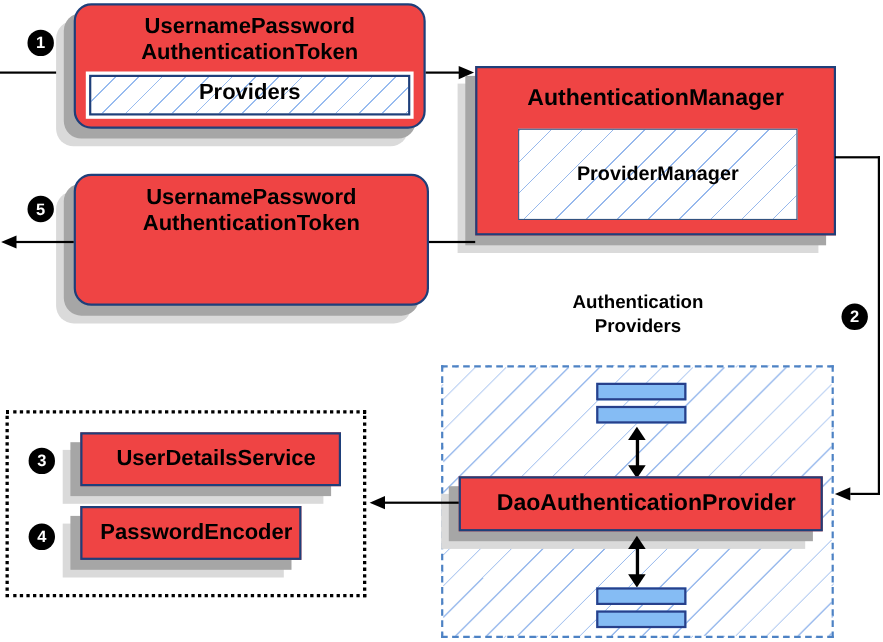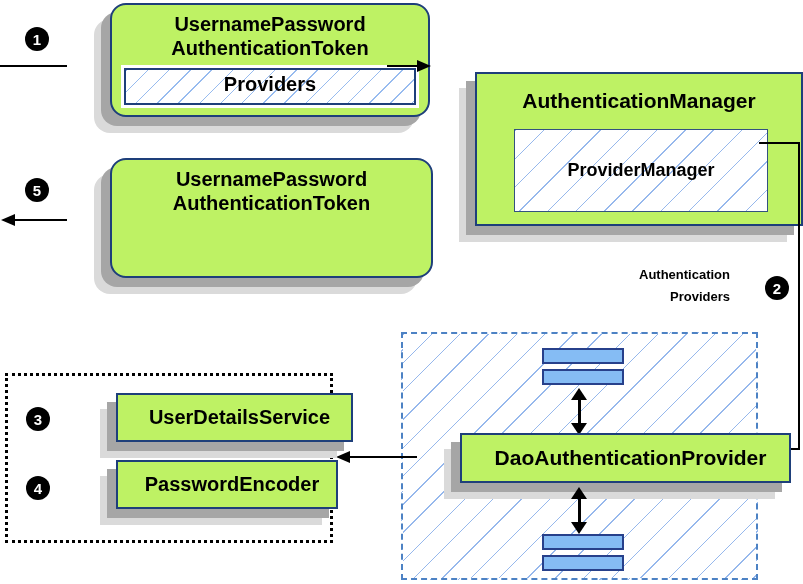--- a/index.html
+++ b/index.html
@@ -11,37 +11,37 @@
   .vline{background:#000;width:2px;}
   .tri-r{width:0;height:0;border-top:6px solid transparent;border-bottom:6px solid transparent;border-left:14px solid #000;}
   .tri-l{width:0;height:0;border-top:6px solid transparent;border-bottom:6px solid transparent;border-right:14px solid #000;}
   .tri-u{width:0;height:0;border-left:8px solid transparent;border-right:8px solid transparent;border-bottom:12px solid #000;}
   .tri-d{width:0;height:0;border-left:8px solid transparent;border-right:8px solid transparent;border-top:12px solid #000;}
   
   .step{width:24px;height:24px;background:#000;color:#fff;border-radius:50%;
         display:flex;align-items:center;justify-content:center;
         font-size:15px;font-weight:bold;line-height:1;}
   
-  .bluebox{background:#bef264;border:2px solid #1e3f7a;
-           box-shadow:-9px 9px 0 #a6a6a6,-16px 16px 0 #dadada;margin-left:43px;}
+  .bluebox{background:#ef4444;border:2px solid #1e3f7a;
+           box-shadow:-9px 9px 0 #a6a6a6,-16px 16px 0 #dadada;}
   .token{border-radius:16px;border-width:2.5px;display:flex;flex-direction:column;
          justify-content:space-between;padding:7px 12px 10px;}
   .ttl{text-align:center;font-weight:bold;font-size:20px;line-height:24px;}
   .ttl span{display:block;}
   .fields{display:flex;gap:12px;}
   .field{flex:1;text-align:center;font-weight:bold;font-size:20px;height:33px;line-height:28px;
          background-color:#fff;
          background-image:repeating-linear-gradient(135deg,rgba(125,170,235,.8) 0 1px,transparent 1px 15px);
          border:2px solid #1e3f7a;box-shadow:0 0 0 3px #fff;}
   .hatch{background-color:#fff;
          background-image:repeating-linear-gradient(135deg,rgba(115,160,230,.75) 0 1px,transparent 1px 20px);}
   .am-title{text-align:center;font-weight:bold;font-size:21px;margin-top:15px;}
   .pm{position:absolute;left:37px;top:55px;width:252px;height:81px;border:1.5px solid #33527f;
       display:flex;align-items:center;justify-content:center;font-weight:bold;font-size:18px;}
-  .prov-title{text-align:right;font-weight:bold;font-size:13px;line-height:22px;}
+  .prov-title{text-align:center;font-weight:bold;font-size:17px;line-height:22px;}
   .prov-title span{display:block;}
   .dashedbox{border:2px dashed #4d82c4;}
   .dottedbox{border:3px dotted #000;background:#fff;}
   .centerbox{display:flex;align-items:center;justify-content:center;font-weight:bold;padding-left:10px;}
   .dao{font-size:21px;}
   .svc{font-size:20px;}
   .stack-rect{position:absolute;width:82px;height:16px;background:#85bcf4;border:2px solid #27408b;}
   .darr{width:26px;}
   .darr .tri-u{position:absolute;left:5px;top:0;}
   .darr .tri-d{position:absolute;left:5px;bottom:0;}
@@ -61,21 +61,21 @@
       <span>AuthenticationToken</span>
     </div>
     <div class="fields">
       <div class="field">Providers</div>
     </div>
   </div>
 
   <div class="abs hline" style="left:387px;top:65px;width:31px;"></div>
   <div class="abs tri-r" style="left:417px;top:60px;"></div>
 
-  <div class="abs bluebox" style="left:432px;top:72px;width:328px;height:154px;">
+  <div class="abs bluebox" style="left:432px;top:60px;width:328px;height:154px;">
     <div class="am-title">AuthenticationManager</div>
     <div class="pm hatch">ProviderManager</div>
   </div>
 
   <div class="abs hline" style="left:759px;top:142px;width:41px;"></div>
   <div class="abs vline" style="left:798px;top:142px;height:308px;"></div>
   <div class="abs hline" style="left:773px;top:448px;width:27px;"></div>
   <div class="abs tri-l" style="left:759px;top:443px;"></div>
   <div class="abs step" style="left:765px;top:276px;">2</div>
 
@@ -106,21 +106,21 @@
   <div class="abs stack-rect" style="left:542px;top:534px;"></div>
   <div class="abs stack-rect" style="left:542px;top:555px;"></div>
 
   <div class="abs hline" style="left:350px;top:456px;width:67px;"></div>
   <div class="abs tri-l" style="left:336px;top:451px;"></div>
 
   <div class="abs dottedbox" style="left:5px;top:373px;width:328px;height:170px;"></div>
   <div class="abs step" style="left:26px;top:407px;">3</div>
   <div class="abs bluebox centerbox svc" style="left:73px;top:393px;width:237px;height:49px;">UserDetailsService</div>
   <div class="abs step" style="left:26px;top:476px;">4</div>
-  <div class="abs bluebox centerbox svc" style="left:73px;top:460px;width:222px;height:49px;">PasswordEncoder</div>
+  <div class="abs bluebox centerbox svc" style="left:73px;top:460px;width:201px;height:49px;">PasswordEncoder</div>
 
   <div class="abs hline" style="left:390px;top:219px;width:42px;"></div>
   <div class="abs bluebox token" style="left:67px;top:158px;width:323px;height:120px;">
     <div class="ttl">
       <span>UsernamePassword</span>
       <span>AuthenticationToken</span>
     </div>
   </div>
   <div class="abs hline" style="left:14px;top:219px;width:53px;"></div>
   <div class="abs tri-l" style="left:1px;top:214px;"></div>

